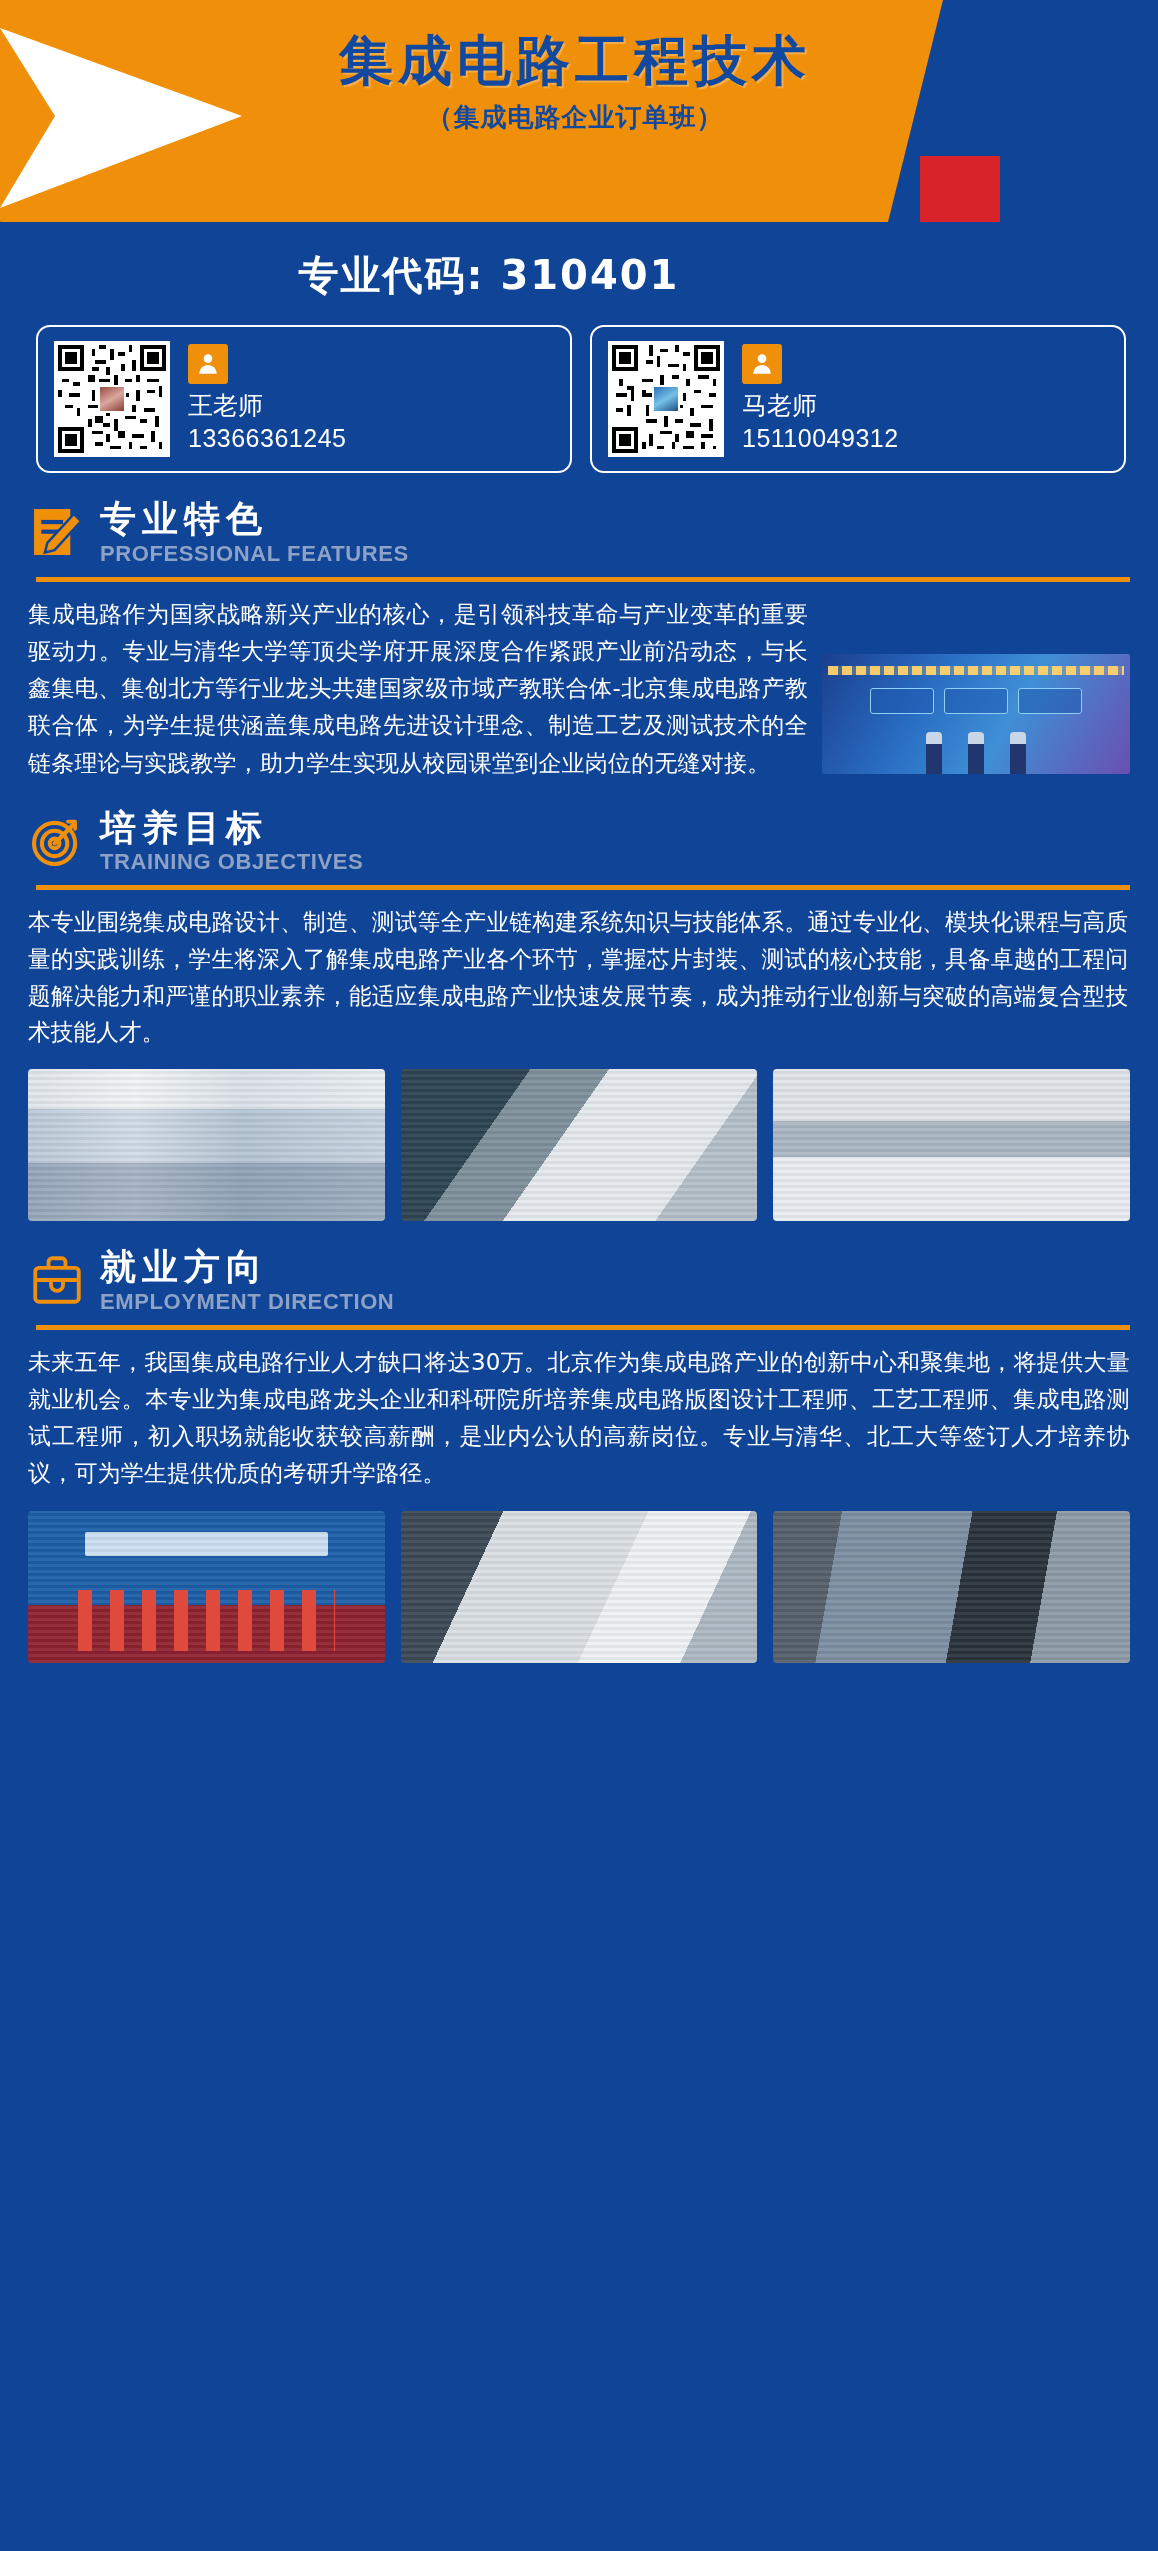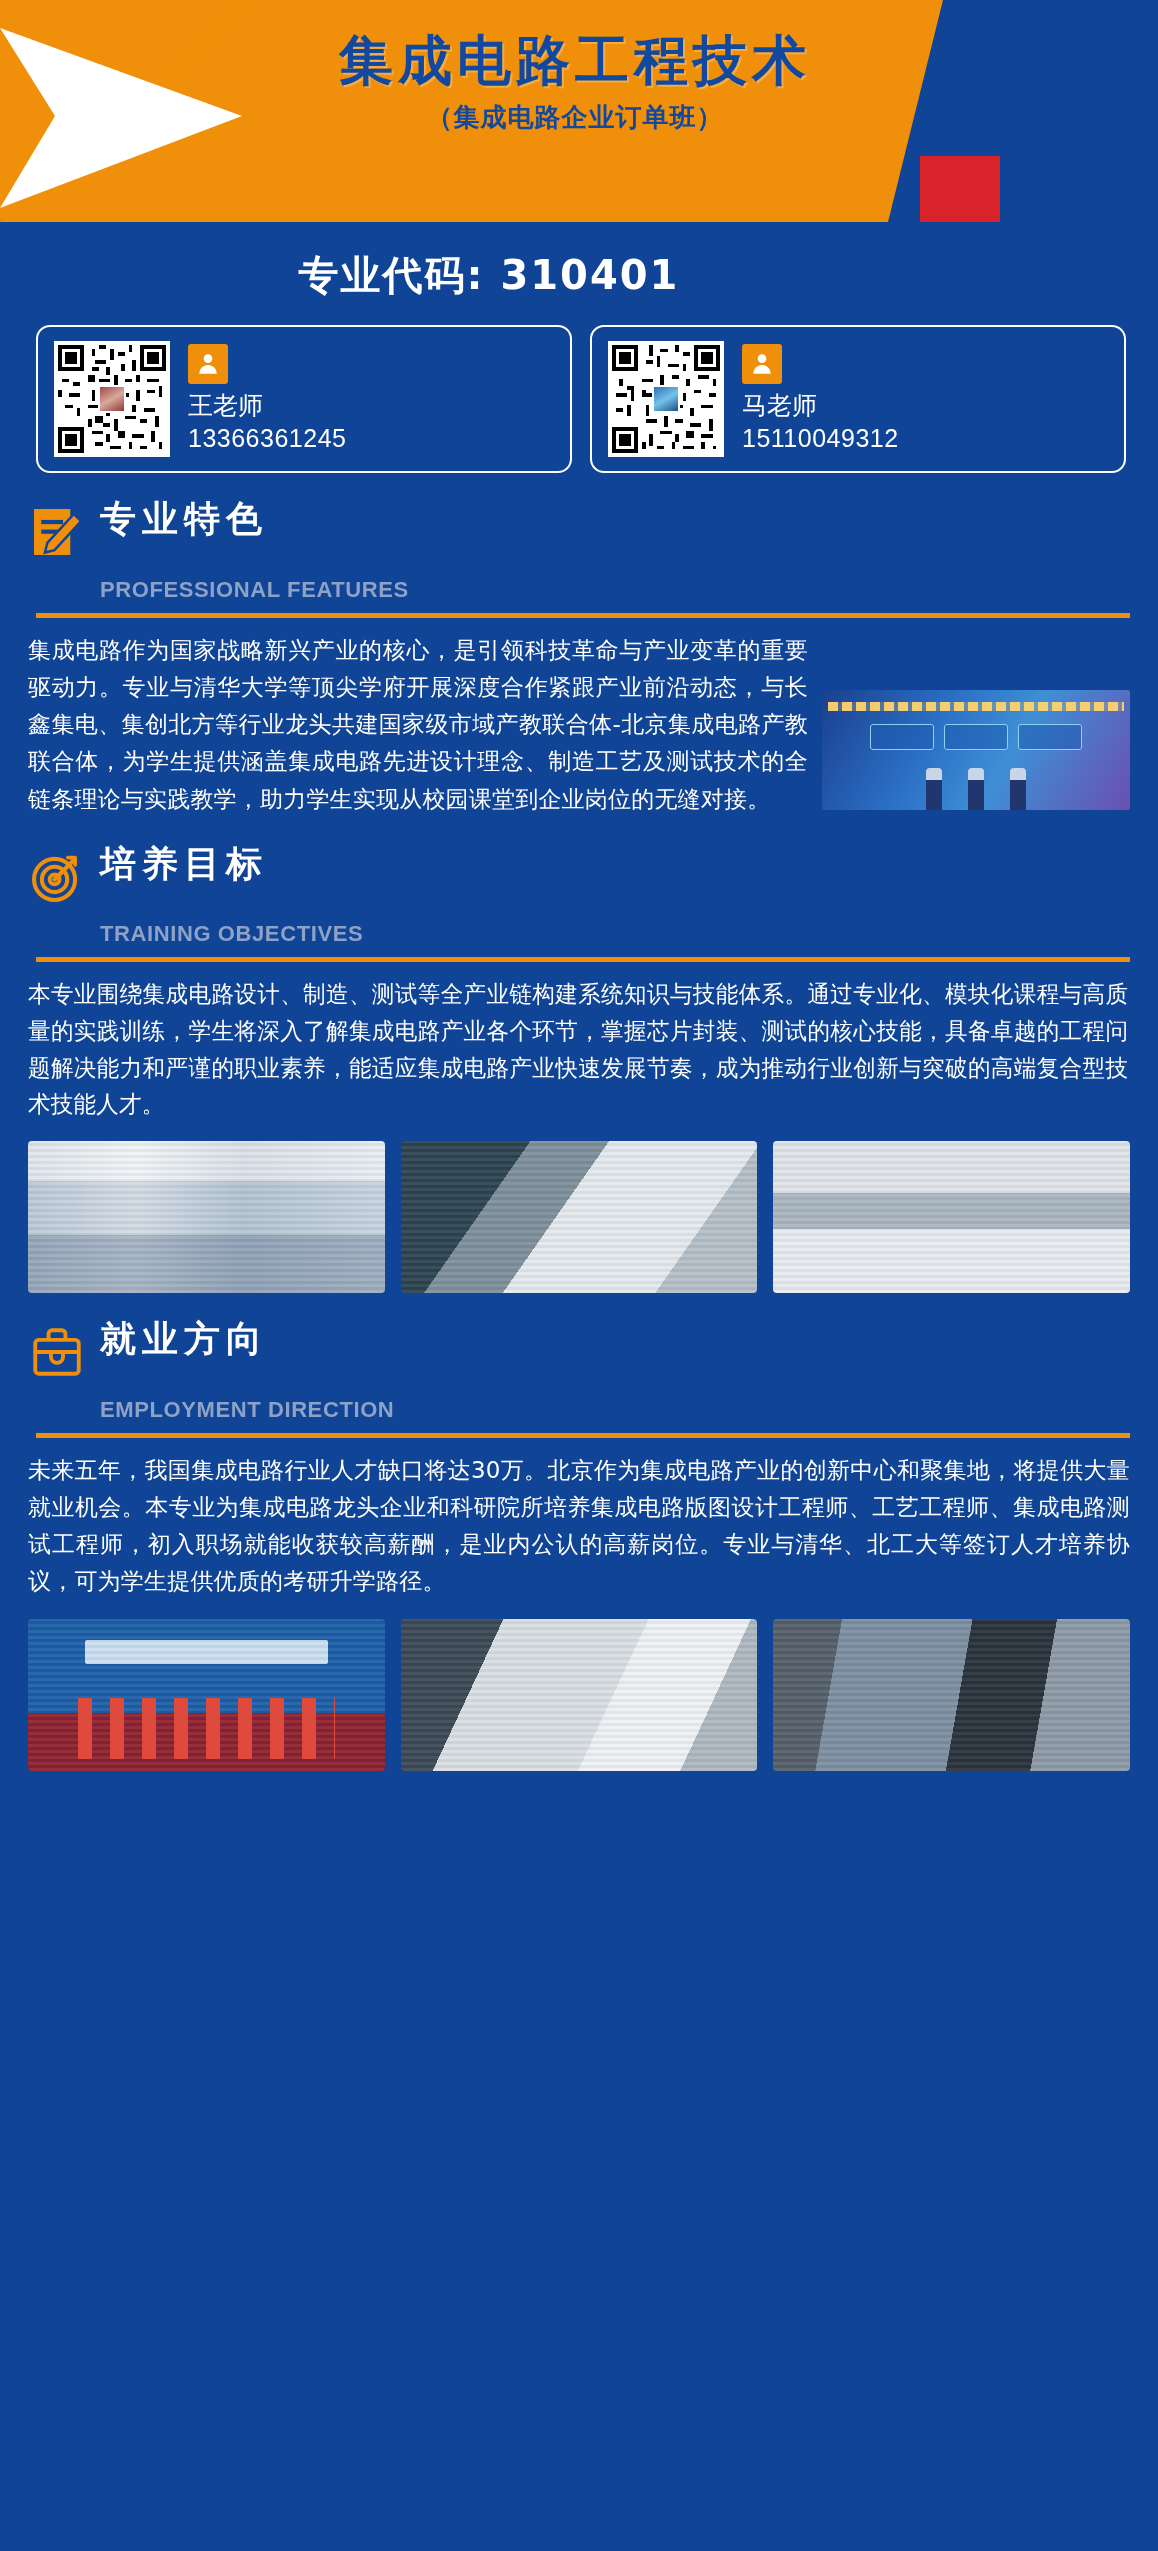--- a/index.html
+++ b/index.html
@@ -192,36 +192,36 @@
     display: flex;
     align-items: flex-start;
     gap: 14px;
     padding-top: 26px;
   }
   .sec-icon {
     width: 58px; height: 58px;
     flex-shrink: 0;
     margin-top: 4px;
   }
-  .sec-titles { display: flex; flex-direction: column; gap: 28px; }
+  .sec-titles { display: flex; flex-direction: column; }
   .sec-cn {
     color: #ffffff;
     font-family: "DejaVu Sans", sans-serif;
     font-size: 36px;
     font-weight: bold;
     letter-spacing: 6px;
     line-height: 1.1;
   }
   .sec-en {
     color: #8ea2c6;
     font-family: "Liberation Sans", sans-serif;
     font-size: 22px;
     font-weight: bold;
     letter-spacing: 0.6px;
-    margin-top: 10px;
+    margin-top: 2px;
   }
   .divider {
     height: 5px;
     background: #f0900a;
     margin: 10px 0 0 8px;
   }
   .body-text {
     color: #ffffff;
     font-family: "DejaVu Sans", sans-serif;
     font-size: 23px;

